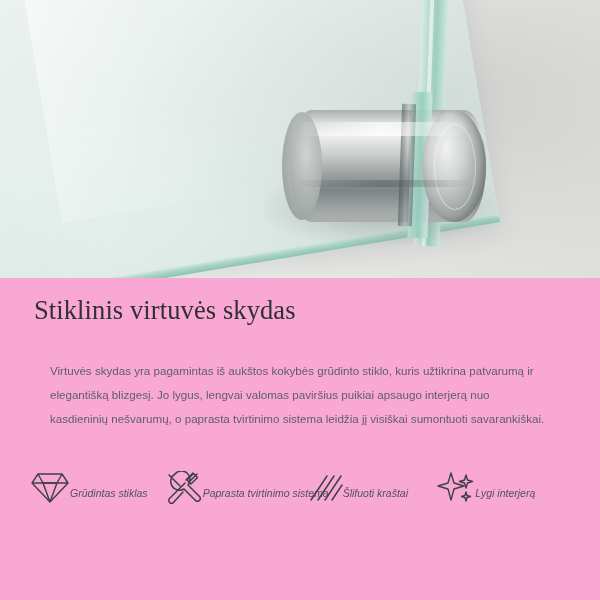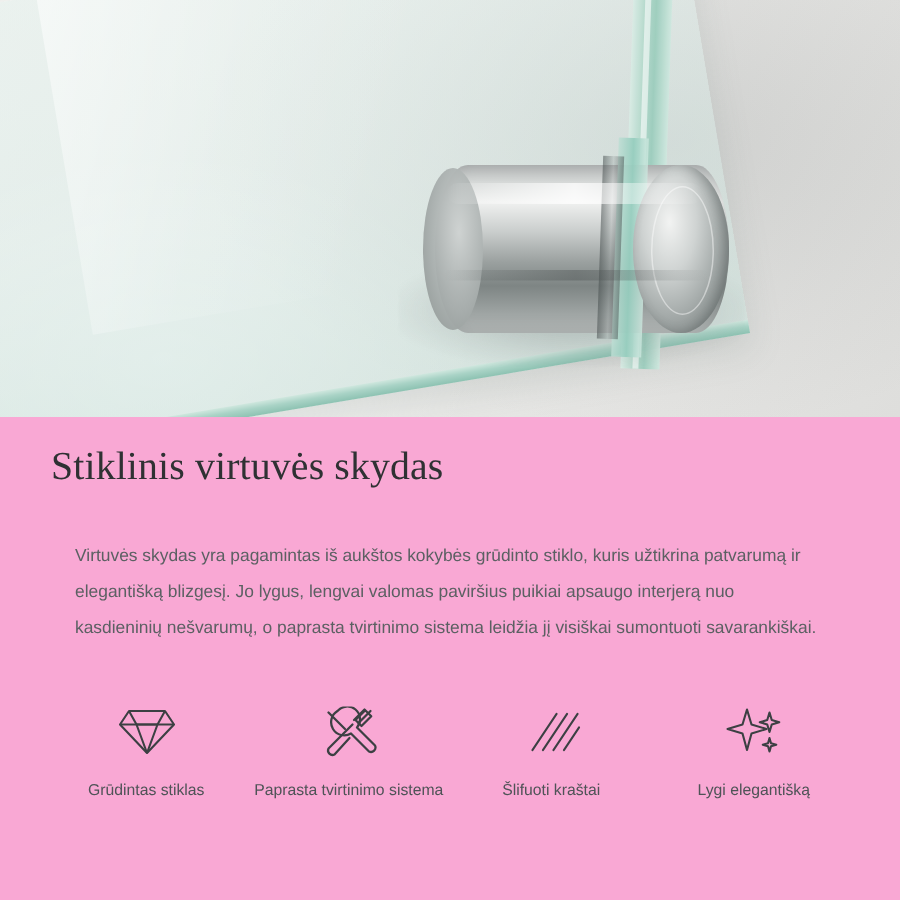--- a/index.html
+++ b/index.html
@@ -231,23 +231,24 @@
     top: 466px;
     width: 600px;
     display: flex;
     justify-content: space-between;
     padding: 0 30px;
     box-sizing: border-box;
   }
   .feature {
     width: 142px;
     display: flex;
-    flex-direction: column;
+    flex-direction: row;
     align-items: center;
     text-align: right;
+    font-style: italic;
   }
   .feature-icon {
     height: 44px;
     display: flex;
     align-items: center;
     justify-content: center;
   }
   .feature-label {
     margin-top: 10px;
     font-size: 10.5px;
@@ -328,17 +329,17 @@
     </div>
 
     <div class="feature">
       <div class="feature-icon">
         <svg width="38" height="34" viewBox="0 0 38 34" fill="none" stroke="#3c4043" stroke-width="1.4" stroke-linejoin="round" stroke-linecap="round">
           <path d="M14 2 L17 12 L27 15 L17 18 L14 29 L11 18 L1 15 L11 12 Z"></path>
           <path d="M29 4 L30.5 9 L35.5 10.5 L30.5 12 L29 17 L27.5 12 L22.5 10.5 L27.5 9 Z"></path>
           <path d="M29 21 L30 24.5 L33.5 25.5 L30 26.5 L29 30 L28 26.5 L24.5 25.5 L28 24.5 Z"></path>
         </svg>
       </div>
-      <div class="feature-label">Lygi elegantišką</div>
+      <div class="feature-label">Lygi interjerą</div>
     </div>
 
   </div>
 </div>
 
 </body></html>

